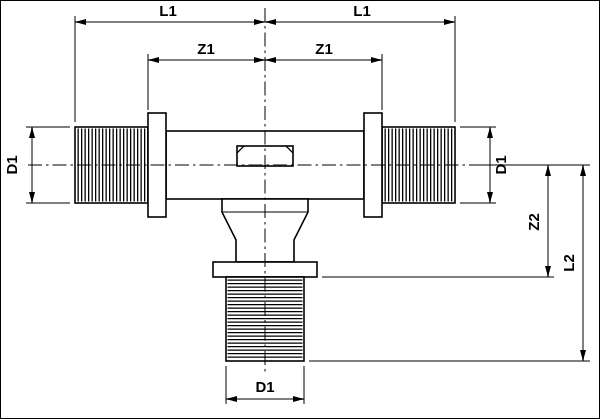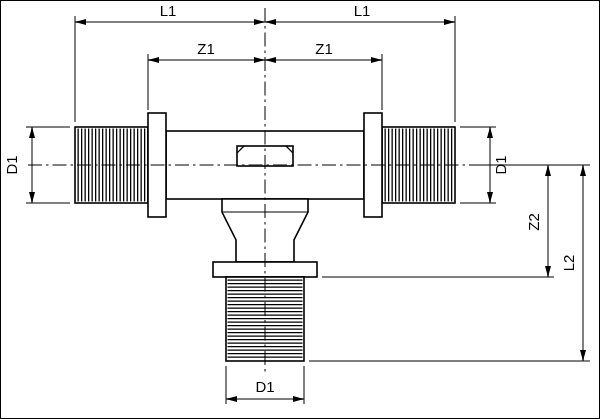--- a/index.html
+++ b/index.html
@@ -3,20 +3,21 @@
 <meta charset="utf-8">
 <style>
   * { margin: 0; padding: 0; box-sizing: border-box; }
   html, body { background: #ffffff; font-family: "Liberation Sans", sans-serif; }
   .stage {
     position: relative;
     width: 600px;
     height: 419px;
     background: #0ea5e9;
     overflow: hidden;
+    font-weight: bold;
   }
   svg { display: block; }
   svg text {
     font-family: "Liberation Sans", sans-serif;
     font-size: 15px;
     fill: #000000;
   }
 </style>
 </head>
 <body>

